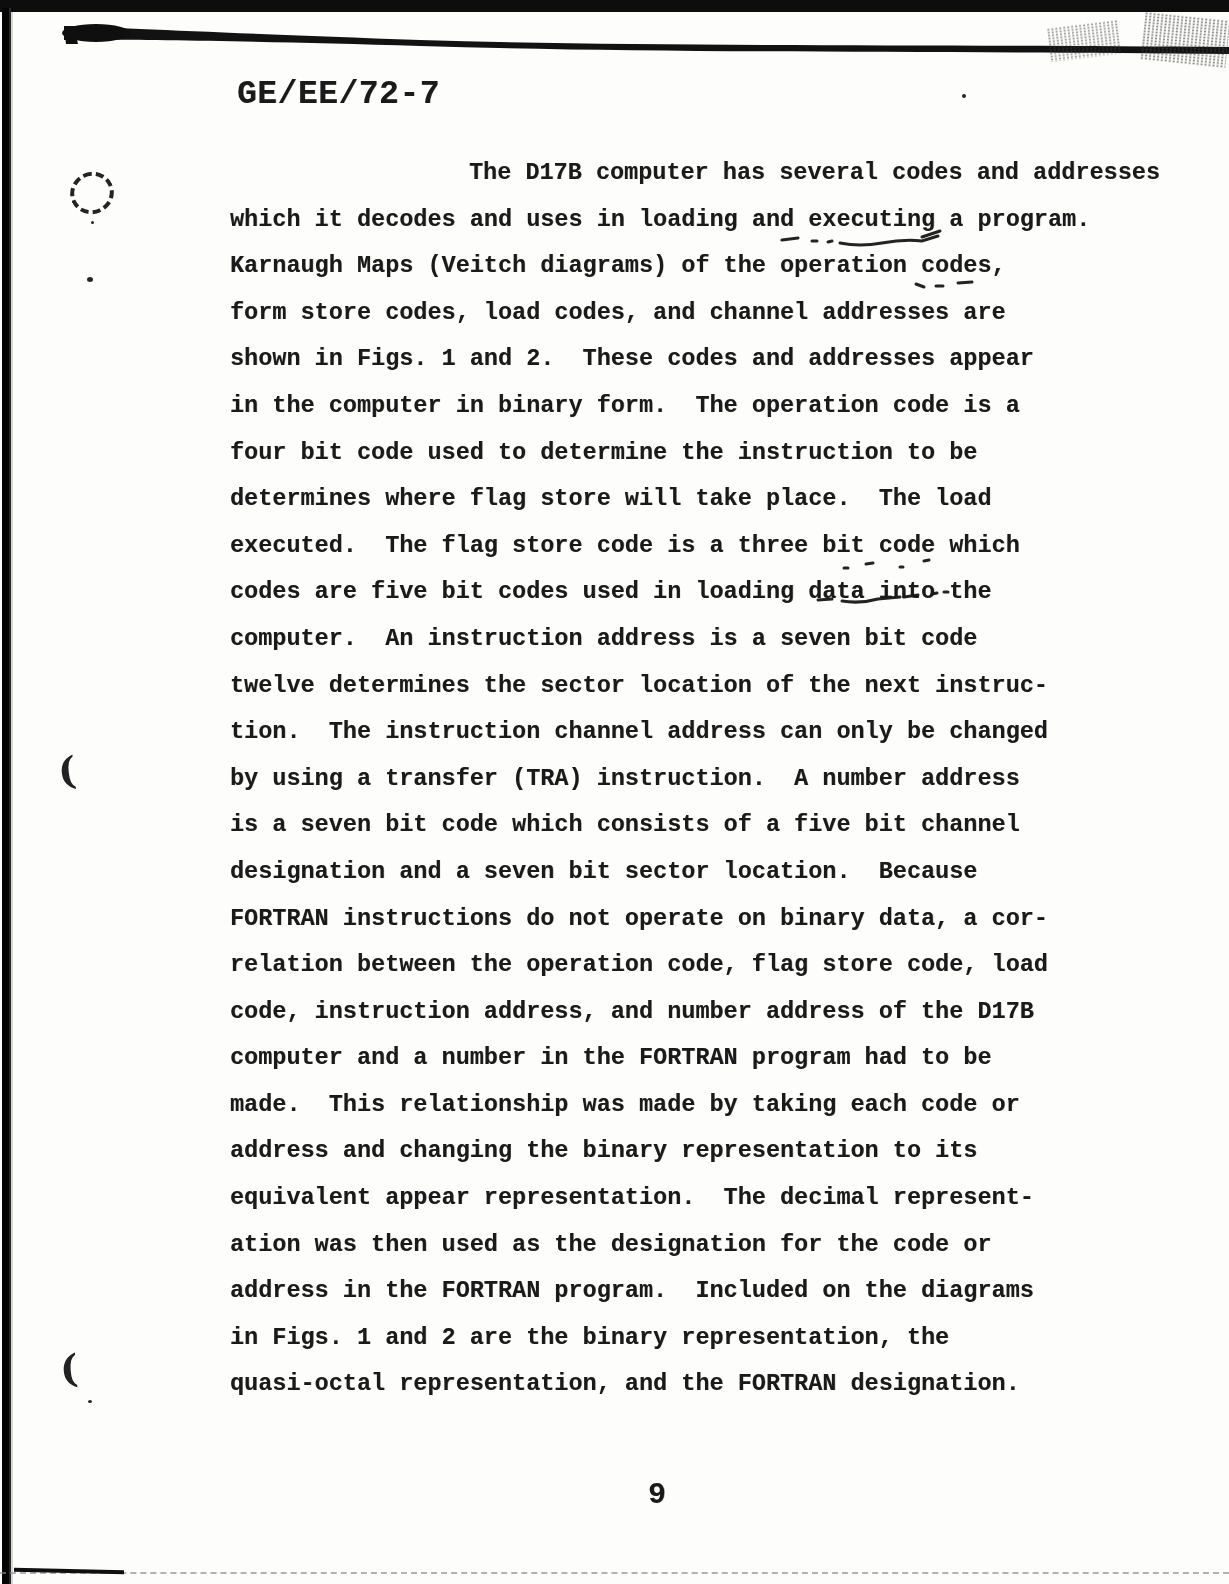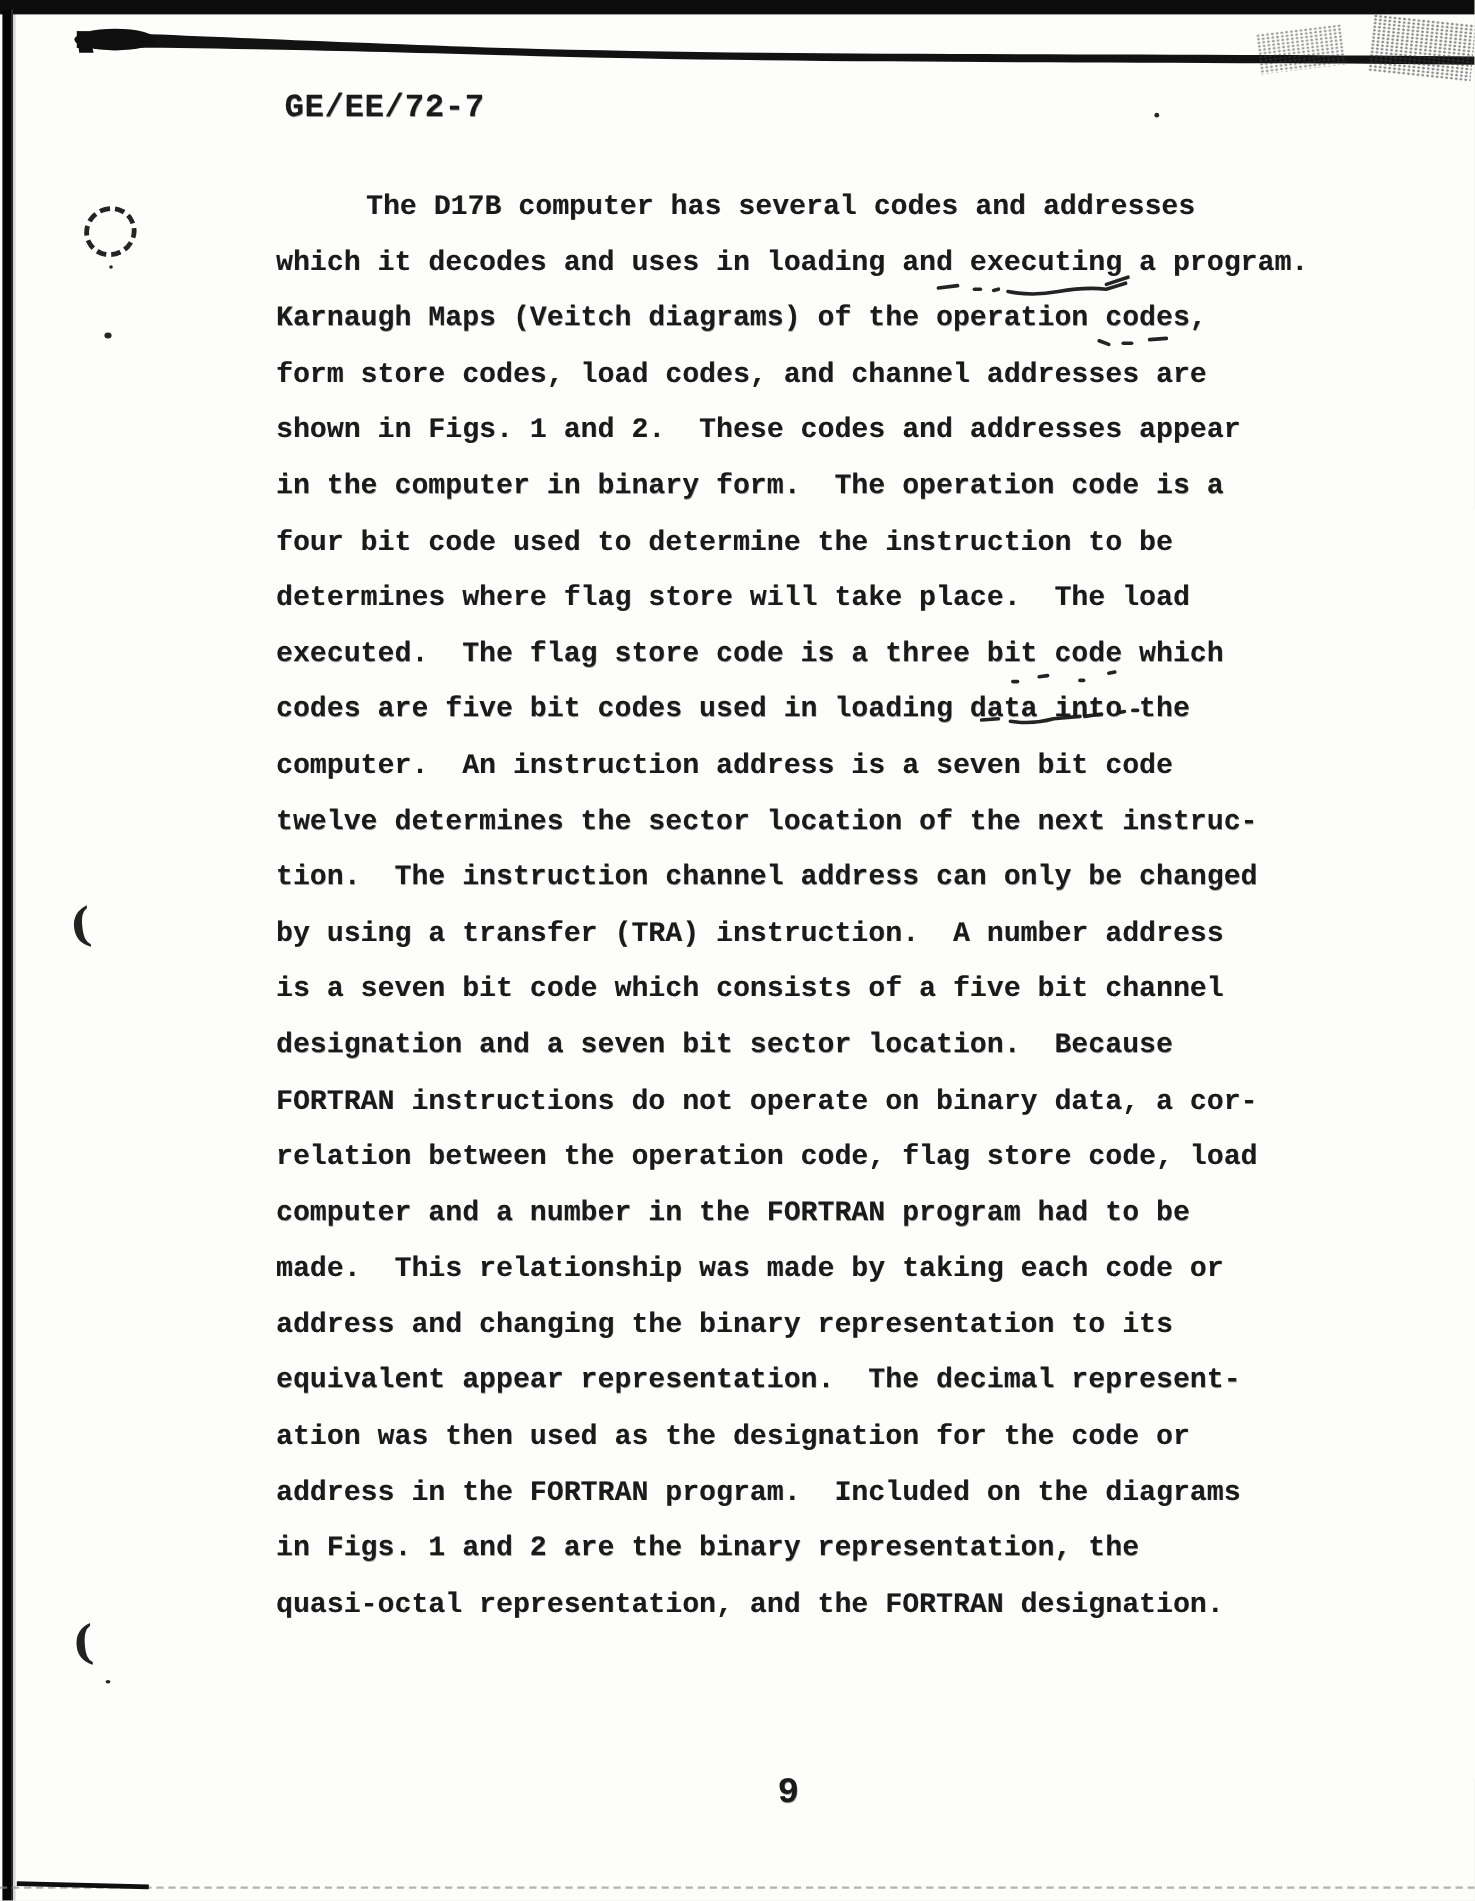--- a/index.html
+++ b/index.html
@@ -50,31 +50,31 @@
     position:absolute;left:0;top:1572px;width:1229px;height:0;
     border-top:2px dashed #8b8b8b;opacity:.65;
   }
   .scan-bottom-solid{
     position:absolute;left:14px;top:1569px;width:110px;height:4px;
     background:#0f0f0f;transform:rotate(1.4deg);
   }
   
   .doc-header{
     position:absolute;left:237px;top:76px;
-    font-size:27px;font-weight:bold;letter-spacing:.5px;
+    font-size:33px;font-weight:bold;letter-spacing:.5px;
     white-space:pre;
     text-shadow:.4px .4px 0 rgba(20,20,20,.45);
   }
   .text-block{
     position:absolute;left:230px;top:150px;width:930px;
     font-size:23.5px;font-weight:bold;line-height:46.6px;
     text-shadow:.4px .4px 0 rgba(20,20,20,.4);
   }
   .text-line{white-space:pre;}
-  .text-line.indent{padding-left:75px;}
+  .text-line.indent{padding-left:75px;text-align:right;}
   .page-number{
     position:absolute;left:648px;top:1478px;
     font-size:30px;font-weight:bold;
     text-shadow:.4px .4px 0 rgba(20,20,20,.45);
   }
 </style>
 </head>
 <body>
 
 <div class="page">
@@ -136,20 +136,21 @@
       <div class="text-line">executed.  The flag store code is a three bit code which</div>
       <div class="text-line">codes are five bit codes used in loading data into the</div>
       <div class="text-line">computer.  An instruction address is a seven bit code</div>
       <div class="text-line">twelve determines the sector location of the next instruc-</div>
       <div class="text-line">tion.  The instruction channel address can only be changed</div>
       <div class="text-line">by using a transfer (TRA) instruction.  A number address</div>
       <div class="text-line">is a seven bit code which consists of a five bit channel</div>
       <div class="text-line">designation and a seven bit sector location.  Because</div>
       <div class="text-line">FORTRAN instructions do not operate on binary data, a cor-</div>
       <div class="text-line">relation between the operation code, flag store code, load</div>
+      <div class="text-line">code, instruction address, and number address of the D17B</div>
       <div class="text-line">computer and a number in the FORTRAN program had to be</div>
       <div class="text-line">made.  This relationship was made by taking each code or</div>
       <div class="text-line">address and changing the binary representation to its</div>
       <div class="text-line">equivalent appear representation.  The decimal represent-</div>
       <div class="text-line">ation was then used as the designation for the code or</div>
       <div class="text-line">address in the FORTRAN program.  Included on the diagrams</div>
       <div class="text-line">in Figs. 1 and 2 are the binary representation, the</div>
       <div class="text-line">quasi-octal representation, and the FORTRAN designation.</div>
     </div>
 

